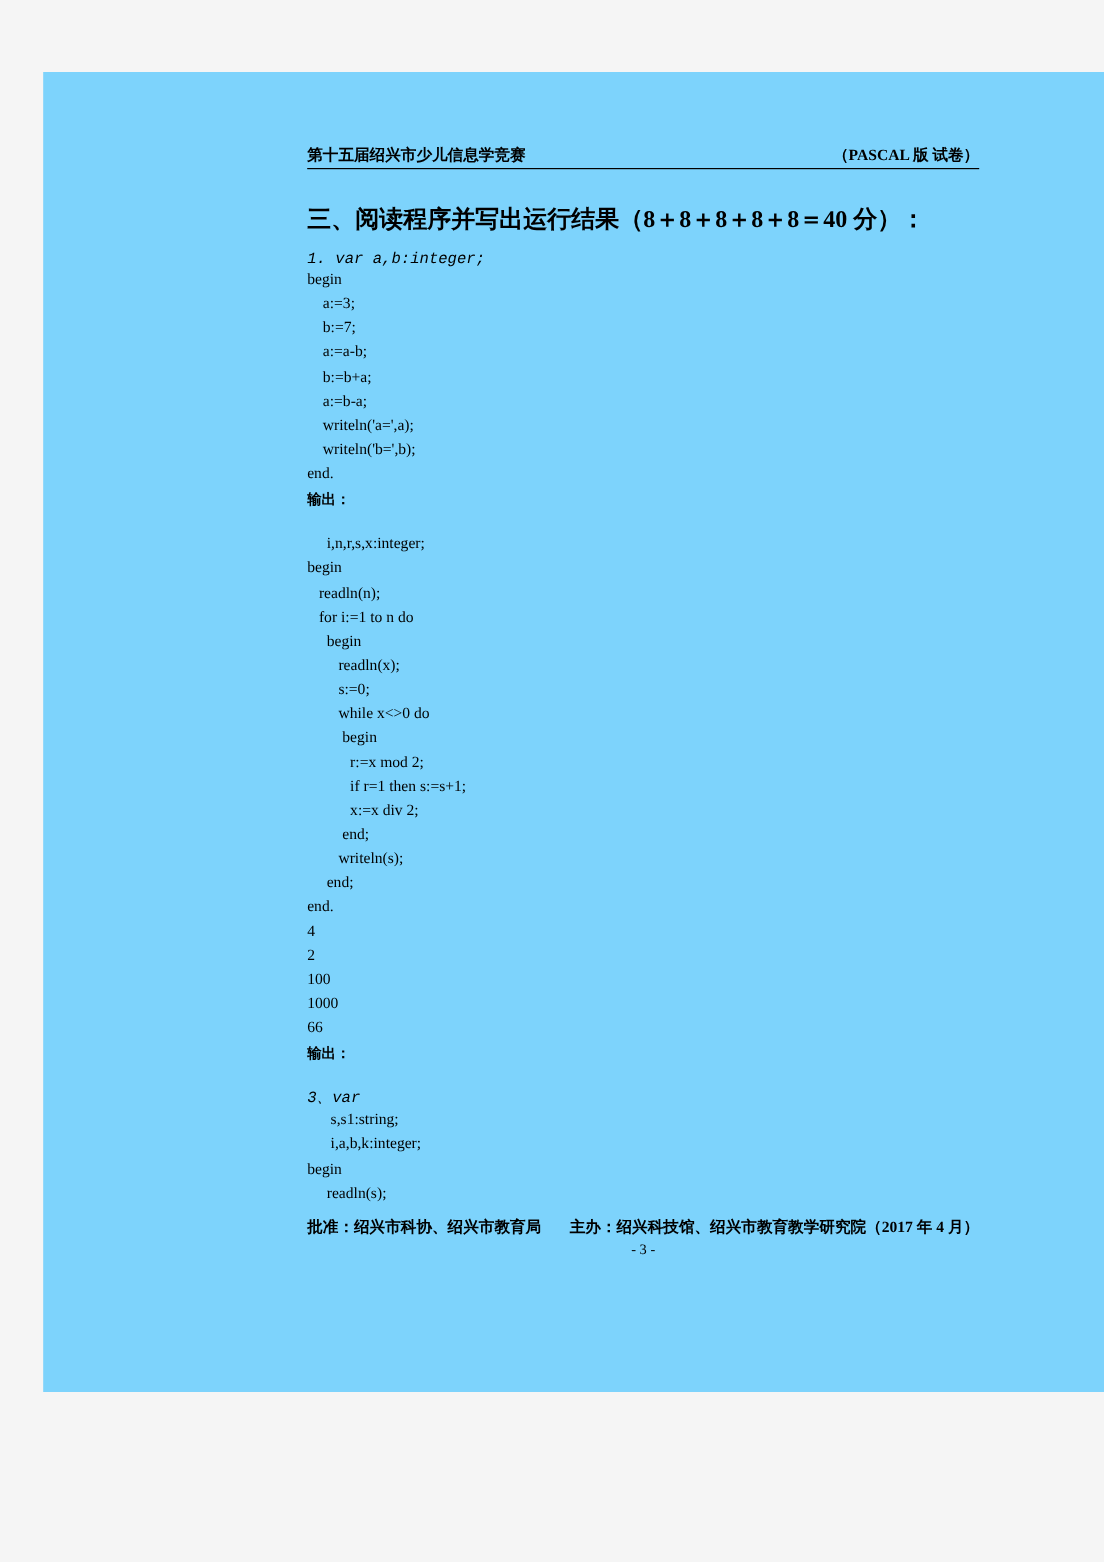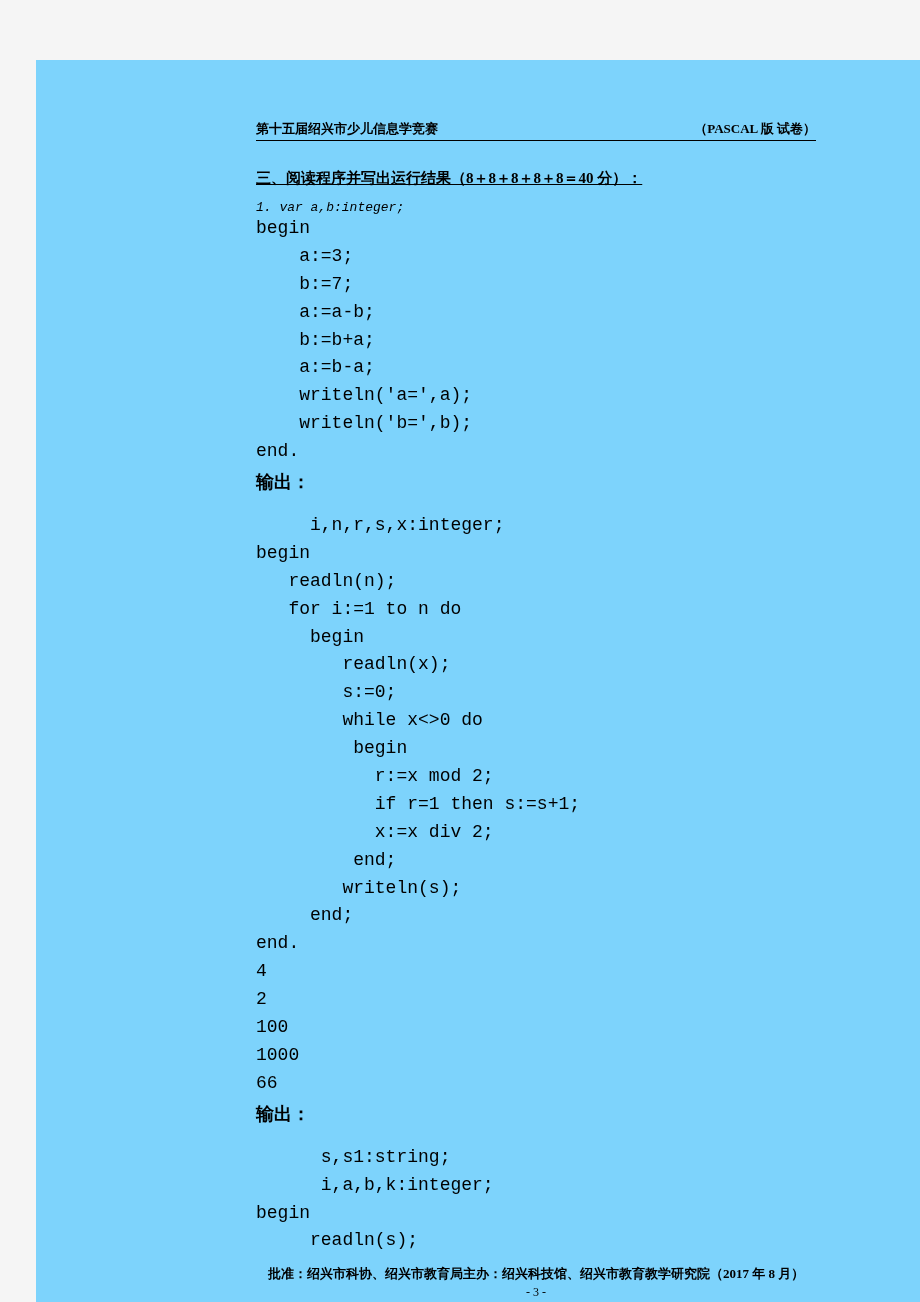--- a/index.html
+++ b/index.html
@@ -25,44 +25,43 @@
     .header-row {
       display: flex;
       justify-content: space-between;
       border-bottom: 1px solid #000;
       padding-bottom: 2px;
       margin-bottom: 28px;
       font-size: 13px;
       font-weight: bold;
     }
     .section-title {
-      font-size: 15px;
+      font-size: 20px;
       font-weight: bold;
       margin-bottom: 12px;
-      text-decoration: underline;
     }
     .code-block {
-      font-family: Liberation Mono, monospace;
-      font-size: 18px;
+      font-family: Liberation Serif, serif;
+      font-size: 13px;
       line-height: 1.55;
       white-space: pre;
     }
     .label {
       font-family: "SimSun", "宋体", serif;
-      font-size: 18px;
+      font-size: 12px;
       font-weight: bold;
       margin-top: 4px;
       margin-bottom: 4px;
     }
     .spacer {
       height: 14px;
     }
     .footer-row {
       display: flex;
-      justify-content: center;
+      justify-content: space-between;
       font-size: 13px;
       font-weight: bold;
       margin-top: 10px;
     }
     .page-num {
       text-align: center;
       font-size: 12px;
       margin-top: 2px;
     }
     .q-label {
@@ -115,24 +114,25 @@
 end.</div>
   <div class="code-block">4
 2
 100
 1000
 66</div>
   <div class="label">输出：</div>
 
   <div class="spacer"></div>
 
+  <div class="q-label">3、var</div>
   <div class="code-block">      s,s1:string;
       i,a,b,k:integer;
 begin
      readln(s);</div>
 
   <div class="footer-row">
     <span>批准：绍兴市科协、绍兴市教育局</span>
-    <span>主办：绍兴科技馆、绍兴市教育教学研究院（2017 年 8 月）</span>
+    <span>主办：绍兴科技馆、绍兴市教育教学研究院（2017 年 4 月）</span>
   </div>
   <div class="page-num">- 3 -</div>
 
 </div>
 
 </body></html>

